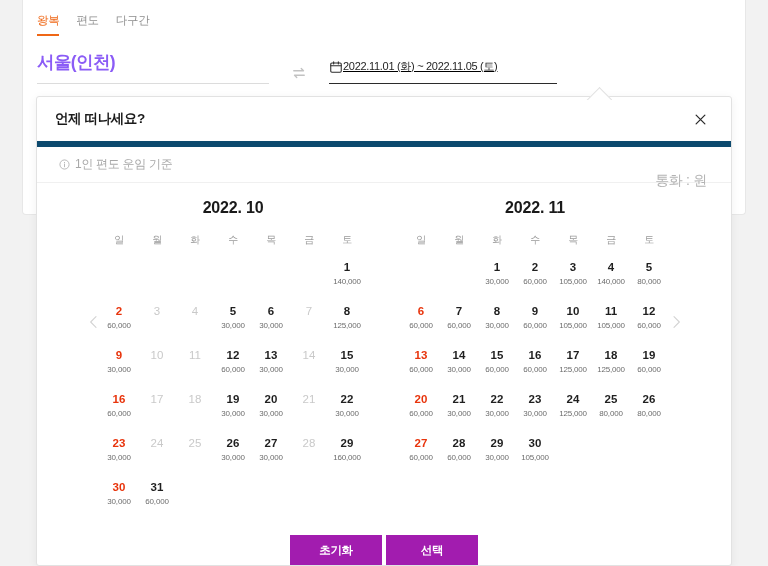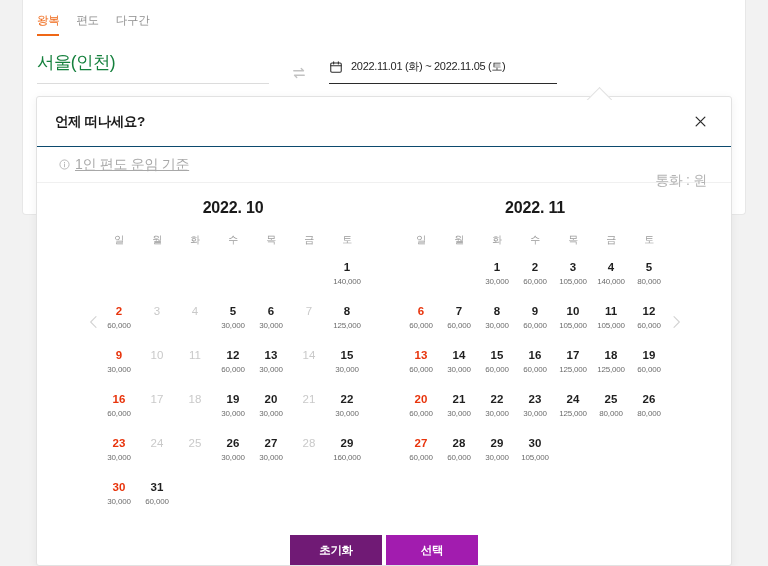--- a/index.html
+++ b/index.html
@@ -28,23 +28,23 @@
   .trip-tab.active { color: #ef6716; border-bottom-color: #ef6716; }
 
   .route-row {
     display: flex; align-items: flex-end;
     padding: 0 14px; margin-top: 14px;
   }
   .field { position: relative; padding-bottom: 9px; border-bottom: 1px solid #dcdcdc; }
   .field-origin { width: 232px; }
   .field-swap { width: 60px; display: flex; justify-content: center; align-items: flex-end; }
   .field-dest  { width: 175px; text-align: right; }
-  .field-date  { width: 228px; display: flex; align-items: center; gap: 8px;
-                 border-bottom: 1px solid #2b2b2b; }
-  .place-name { font-size: 17.5px; font-weight: normal; color: #15803d; letter-spacing: -0.6px; }
+  .field-date  { width: 228px; display: flex; align-items: center; 
+                 border-bottom: 1px solid #2b2b2b; text-decoration: underline; }
+  .place-name { font-size: 17.5px; font-weight: bold; color: #8b5cf6; letter-spacing: -0.6px; }
   .swap-ico { width: 18px; height: 18px; color: #c2c2c2; margin-bottom: 2px; }
   .cal-ico { width: 14px; height: 14px; color: #2b2b2b; flex: 0 0 auto; }
   .date-text { font-size: 11px; color: #1f1f1f; letter-spacing: -0.3px; white-space: nowrap; }
 
   
   .caret {
     position: absolute; left: 586px; top: 86px;
     width: 26px; height: 14px; overflow: hidden; z-index: 6;
   }
   .caret::after {
@@ -58,34 +58,34 @@
   .modal {
     position: absolute; left: 36px; top: 96px; width: 696px; height: 470px;
     background: #ffffff;
     border: 1px solid #e2e2e2;
     border-radius: 3px;
     box-shadow: 0 2px 10px rgba(0,0,0,0.06);
     z-index: 5;
   }
   .modal-head {
     height: 50px; display: flex; align-items: center; justify-content: space-between;
-    padding: 0 18px 0 18px; border-bottom: 1px solid #0c4a6e;
+    padding: 0 18px 0 18px; border-bottom: 6px solid #0c4a6e;
   }
   .modal-title { font-size: 13.5px; font-weight: bold; color: #1a1a1a; letter-spacing: -0.4px; }
   .close-btn {
     width: 26px; height: 26px; display: flex; align-items: center; justify-content: center;
     background: none; border: none; cursor: pointer; color: #2b2b2b;
   }
   .notice-row {
     height: 36px; display: flex; align-items: center; justify-content: space-between;
     padding: 0 24px 0 22px; border-bottom: 1px solid #f0f0f0;
   }
   .notice-left { display: flex; align-items: center; gap: 5px; }
   .info-ico { width: 11px; height: 11px; color: #b3b3b3; }
-  .notice-text { font-size: 14px; color: #a8a8a8; letter-spacing: -0.3px; text-decoration: underline; }
+  .notice-text { font-size: 12px; color: #a8a8a8; letter-spacing: -0.3px; }
   .currency-text { font-size: 14px; color: #b3b3b3; letter-spacing: -0.3px; margin-top: 33px; }
 
   
   .months-wrap { position: relative; padding: 16px 0 0 0; }
   .months { display: flex; justify-content: center; gap: 36px; }
   .month { width: 266px; }
   .month-title {
     text-align: center; font-size: 16px; font-weight: bold;
     color: #1a1a1a; letter-spacing: -0.2px; margin-bottom: 16px;
   }
@@ -112,21 +112,21 @@
   }
   .nav-prev { left: 44px; }
   .nav-next { right: 42px; }
 
   .actions { display: flex; justify-content: center; gap: 4px; margin-top: 14px; }
   .btn {
     width: 92px; height: 30px; border: none; cursor: pointer;
     font-size: 11.5px; font-weight: bold; letter-spacing: -0.3px;
     font-family: "Liberation Sans", "DejaVu Sans", sans-serif;
   }
-  .btn-reset  { background: #701a75; color: #ffffff; }
+  .btn-reset  { background: #a21caf; color: #ffffff; }
   .btn-select { background: #a21caf; color: #ffffff; }
 </style>
 </head>
 <body>
 
 <div id="root">
 
   <div class="search-panel">
 
     <div class="trip-tabs">

